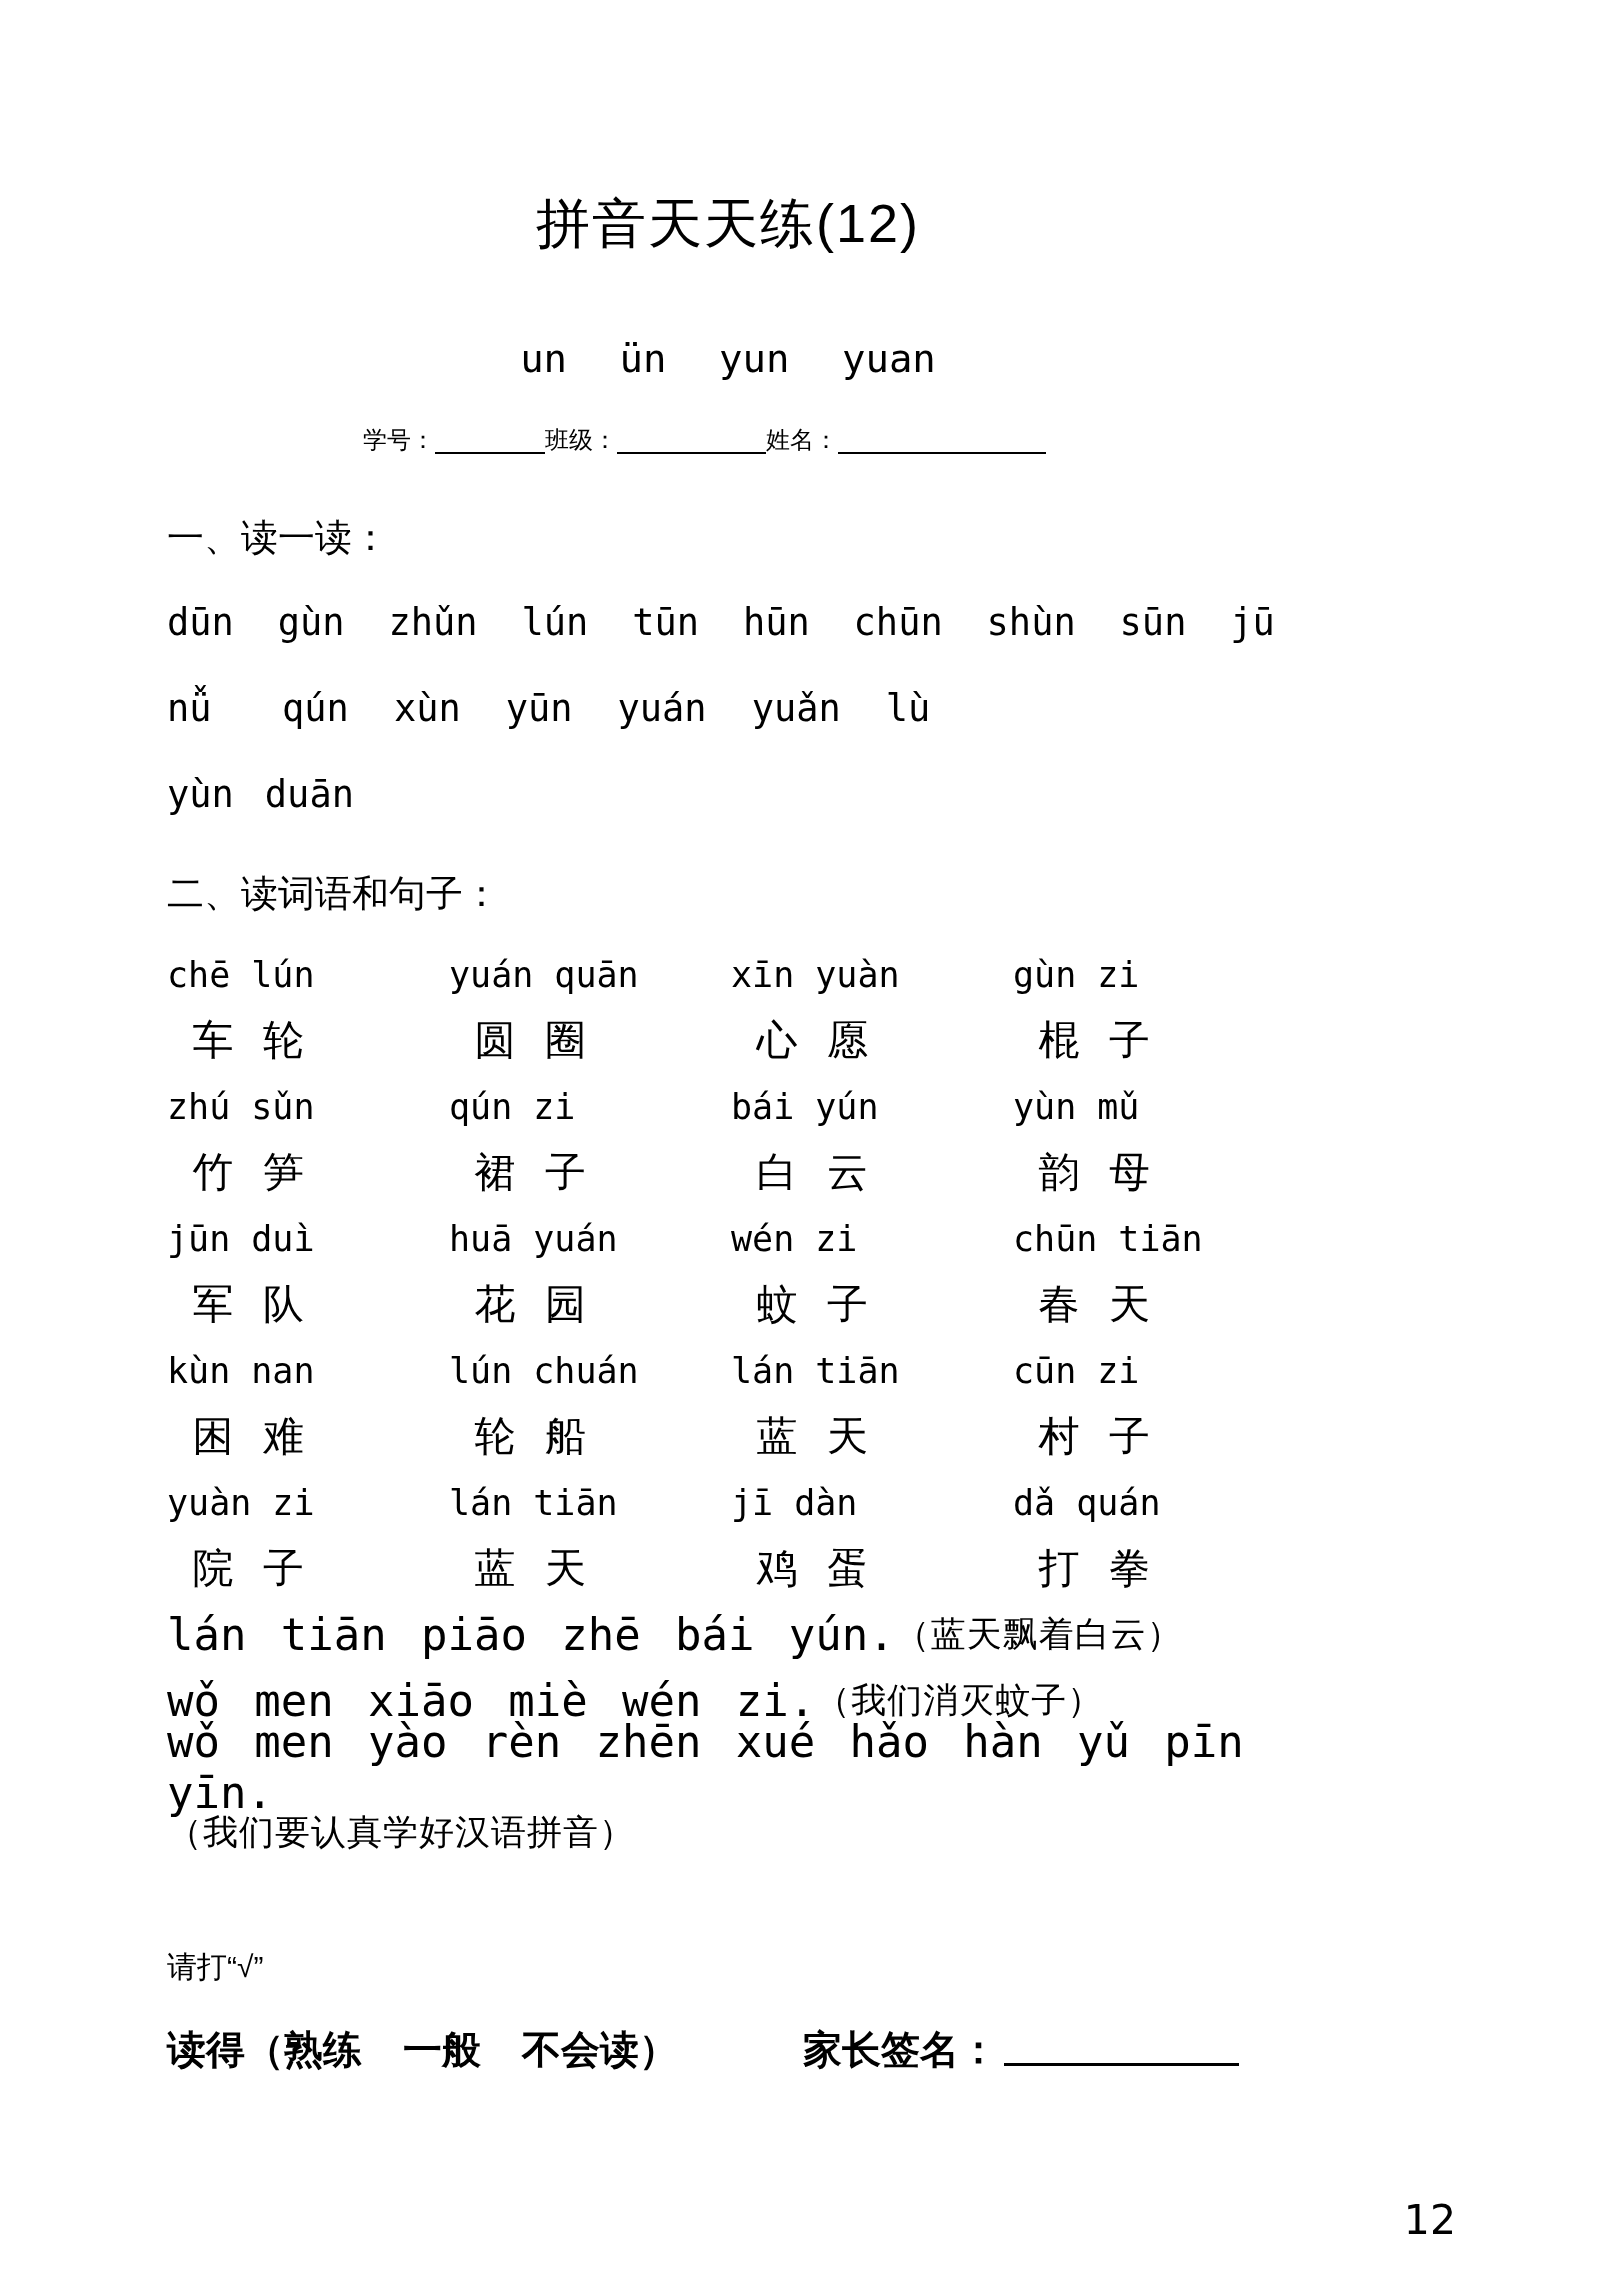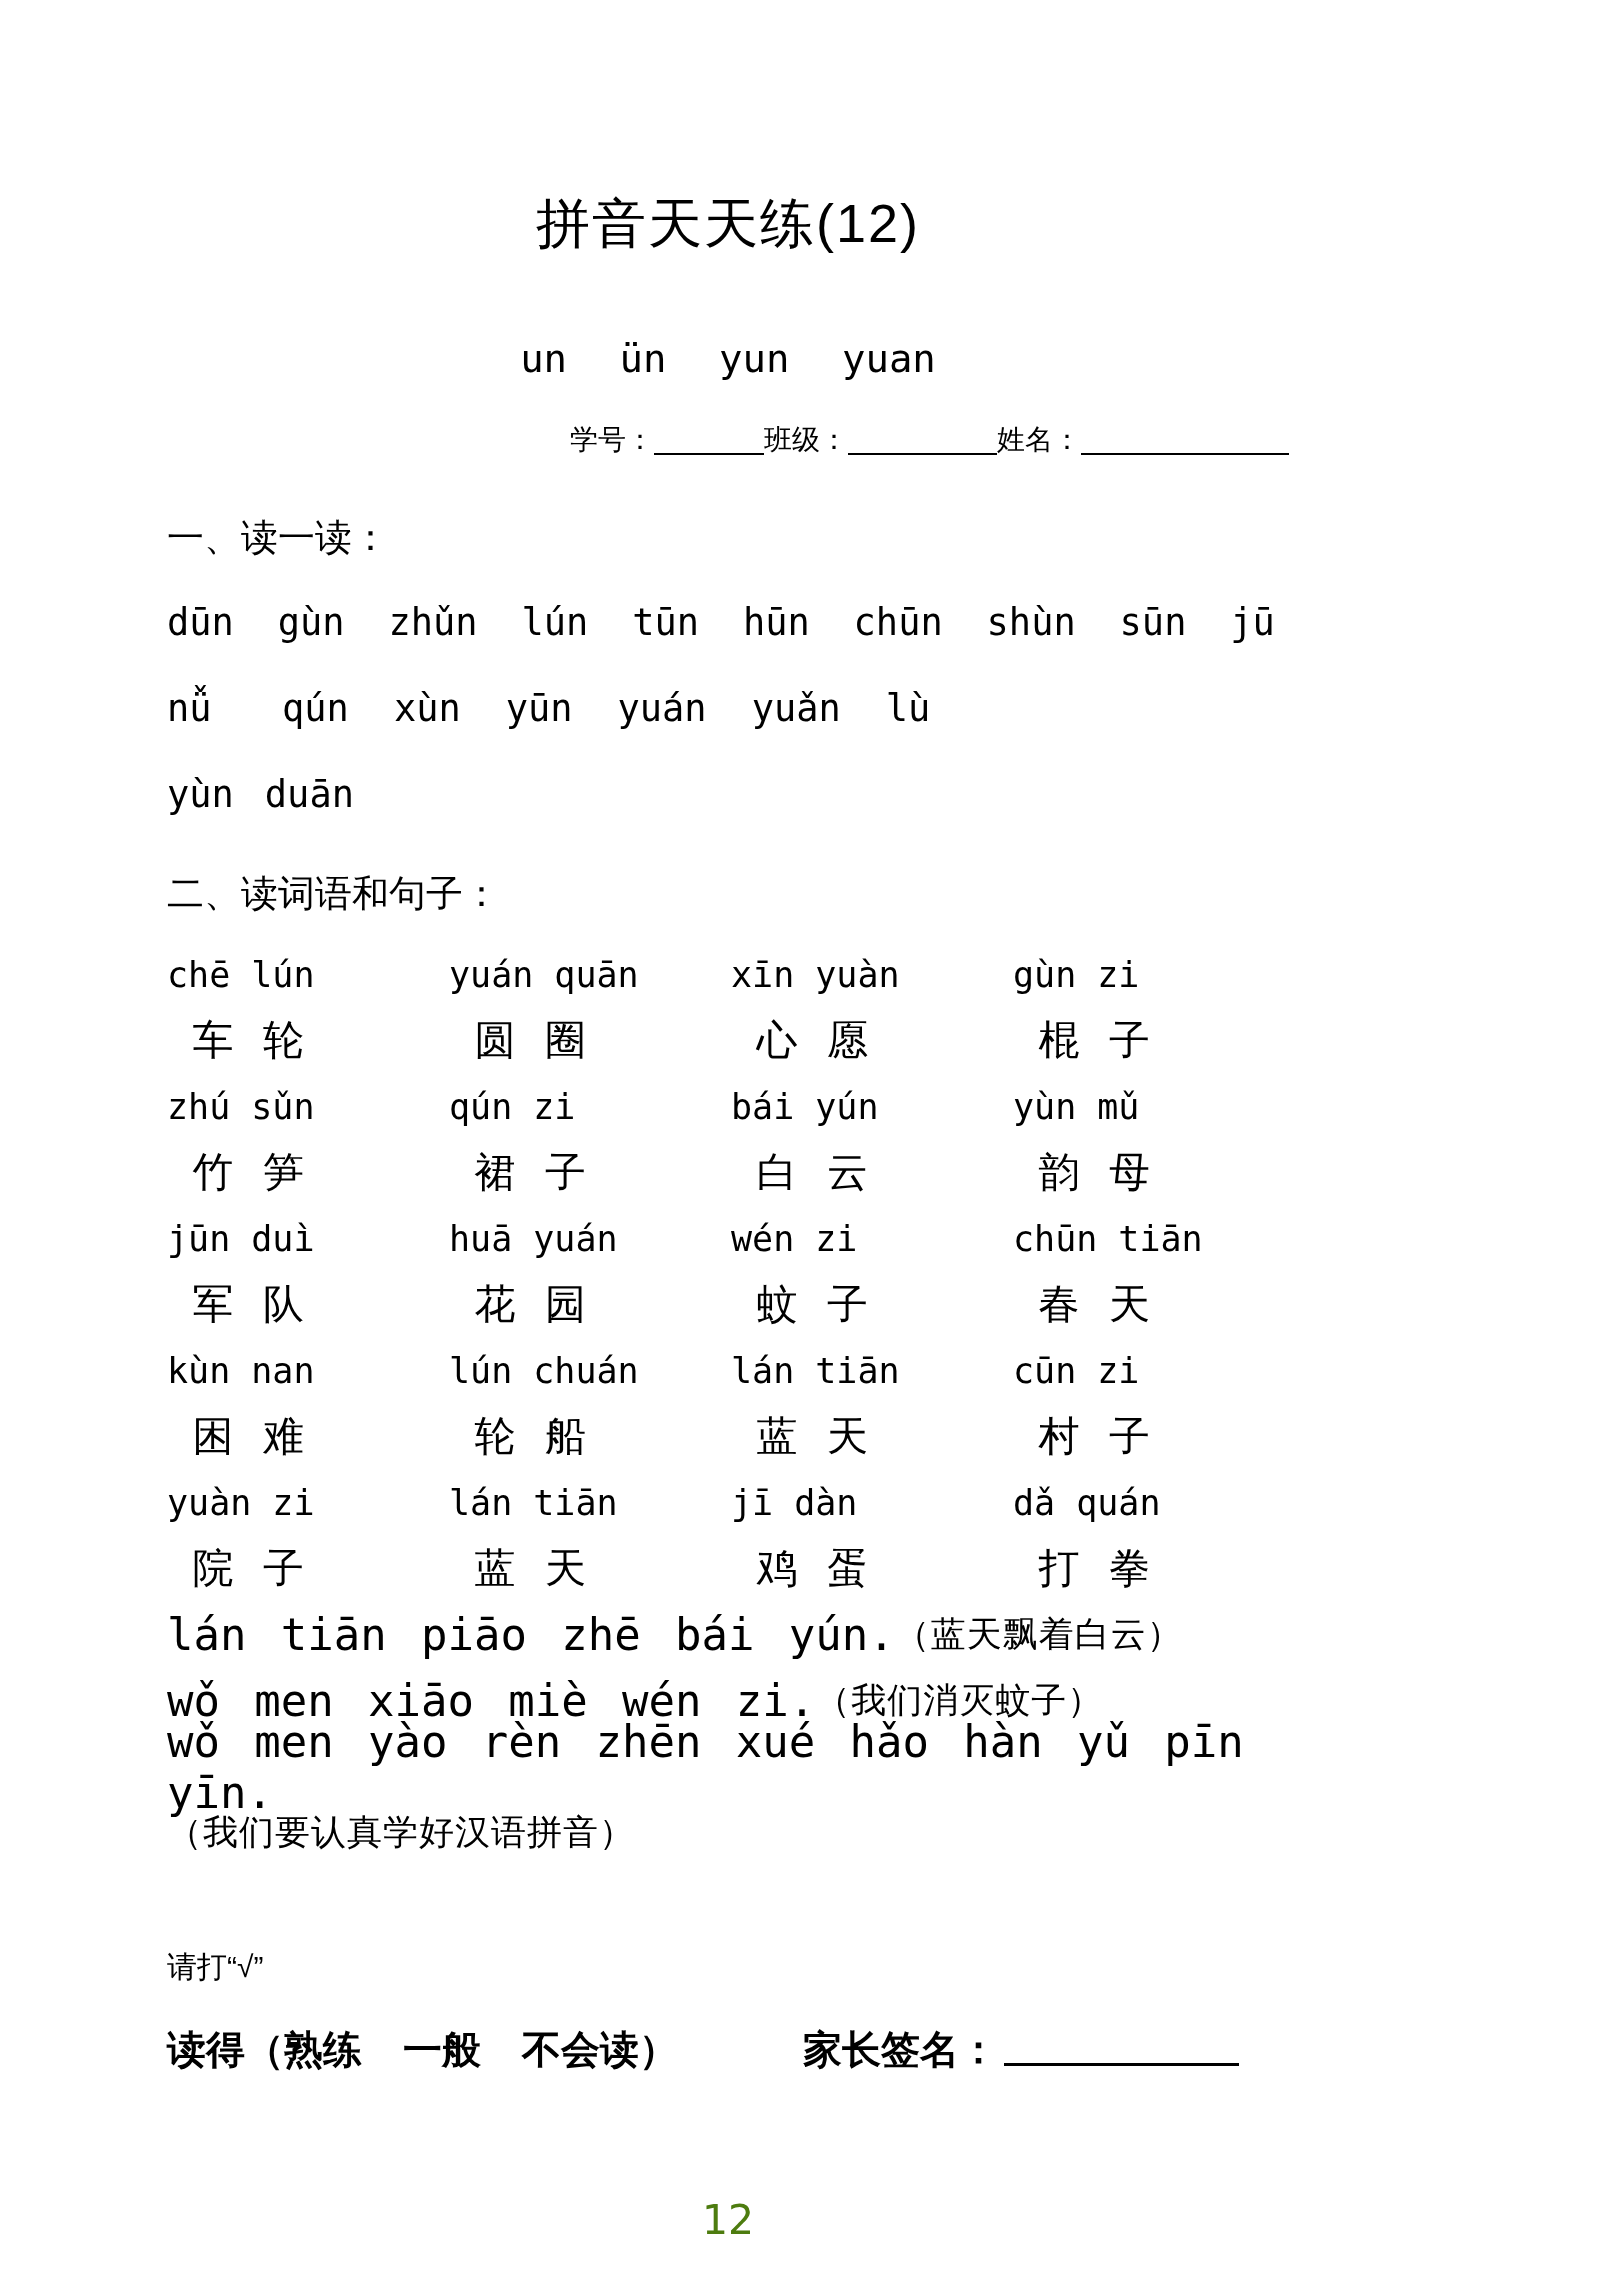--- a/index.html
+++ b/index.html
@@ -16,22 +16,22 @@
     font-size:54px; line-height:54px;
     text-align:center; font-weight:500; letter-spacing:2px;
   }
   .subtitle {
     margin-top:86px;
     font-family:"DejaVu Sans Mono", monospace;
     font-size:39px; line-height:46px;
     text-align:center; word-spacing:29px;
   }
   .form-line {
-    margin-top:35px; font-size:28px; line-height:45px;
-    text-align:right; padding-left:196px; white-space:nowrap;
+    margin-top:35px; font-size:24px; line-height:45px;
+    text-align:left; padding-left:196px; white-space:nowrap;
   }
   .blank { display:inline-block; border-bottom:2.9px solid #000; vertical-align:-5.9px; height:11.8px; }
   .blank-student { width:110px; }
   .blank-class { width:149px; }
   .blank-name { width:208px; }
   .sec-heading { margin-top:53px; font-size:37px; line-height:45px; }
   .pinyin-row {
     margin-top:39px;
     font-family:"DejaVu Sans Mono", monospace;
     font-size:37px; line-height:47px;
@@ -48,21 +48,21 @@
   .sentence-line { height:66px; display:flex; align-items:center; }
   .sentence-pinyin { font-family:"DejaVu Sans Mono", monospace; font-size:44px; word-spacing:7.8px; }
   .sentence-hanzi { font-size:35px; letter-spacing:1px; }
   .check-line { margin-top:78px; font-size:30px; line-height:45px; }
   .rating-line { margin-top:33px; font-size:39px; line-height:55px; font-weight:bold; white-space:nowrap; }
   .rating-opt-2, .rating-opt-3 { margin-left:41px; }
   .sig-label { margin-left:125px; }
   .blank-sign { display:inline-block; width:235px; border-bottom:3.9px solid #000; vertical-align:-3.9px; height:11.8px; margin-left:5.9px; }
   .page-number {
     position:absolute; left:0; right:0; bottom:47px;
-    text-align:center; font-size:41px; color:#4d7c0f;
+    text-align:right; font-size:41px; color:#000000;
     font-family:"DejaVu Sans", sans-serif;
   }
 </style>
 </head>
 <body>
 
 <div class="page">
 
   <h1 class="title">拼音天天练(12)</h1>
 

